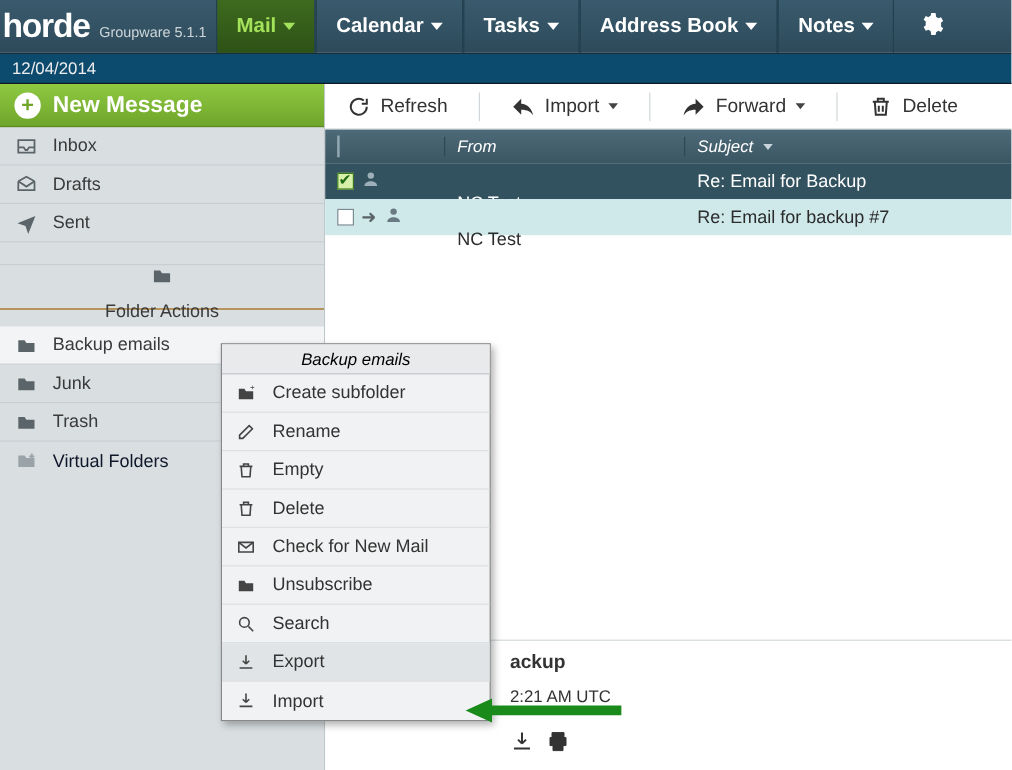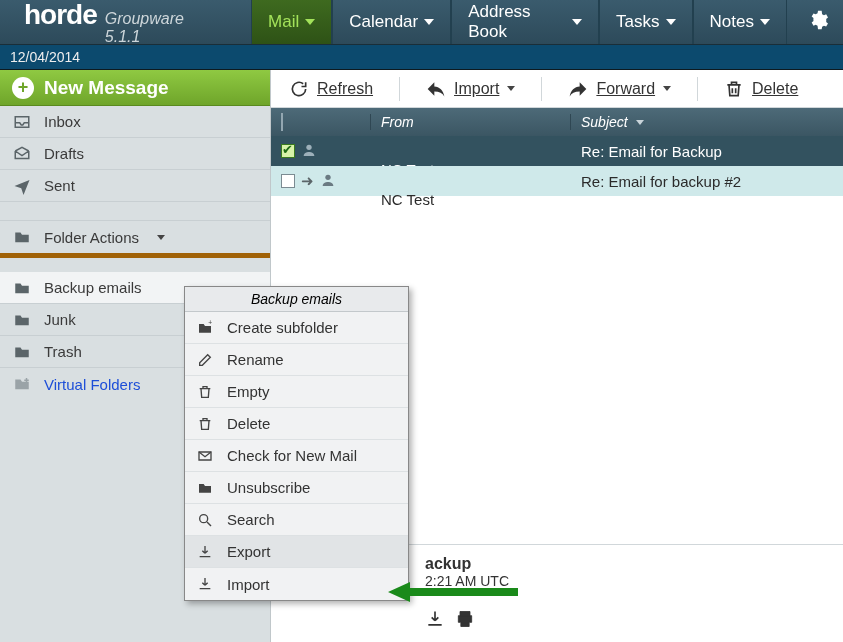--- a/index.html
+++ b/index.html
@@ -1,23 +1,23 @@
 <!DOCTYPE html>
 <html><head>
 <meta charset="utf-8">
 <style>
 * { margin: 0; padding: 0; box-sizing: border-box; font-family: Arial, Helvetica, sans-serif; }
 body { background: #fff; width: 843px; height: 642px; overflow: hidden; position: relative; }
 
 
 .topnav { height: 45px; background: linear-gradient(#3a5b6d, #2d4a5a); display: flex; align-items: center; color: #fff; border-bottom: 1px solid #1a2e38; }
-.logo-area { display: flex; align-items: baseline; padding: 0 24px; gap: 8px; }
+.logo-area { display: flex; align-items: baseline; padding: 0 2px; gap: 8px; }
 .logo-text { font-size: 28px; font-weight: bold; letter-spacing: -1px; }
-.logo-sub { font-size: 16px; font-style: italic; color: #cdd6da; }
-.nav-items { display: flex; height: 100%; margin-left: 6px; }
+.logo-sub { font-size: 12px; color: #cdd6da; }
+.nav-items { display: flex; height: 100%; margin-left: 6px; font-weight: bold; }
 .nav-item { display: flex; align-items: center; padding: 0 16px; font-size: 17px; cursor: pointer; gap: 6px; border-left: 1px solid #22404f; border-right: 1px solid #22404f; }
 .nav-item.active { background: linear-gradient(#3e6a1f, #2e5216); color: #a3e25a; }
 .nav-caret { width: 0; height: 0; border-left: 5px solid transparent; border-right: 5px solid transparent; border-top: 6px solid currentColor; }
 .gear-wrap { margin-left: 6px; padding: 0 14px; cursor: pointer; }
 .gear-svg { width: 22px; height: 22px; }
 
 
 .datebar { background: #0c4a6e; color: #eee; font-size: 14px; padding: 4px 10px; border-bottom: 1px solid #0e1a20; }
 
 
@@ -25,28 +25,28 @@
 .sidebar { width: 271px; background: #d9dfe1; border-right: 1px solid #c0c7ca; display: flex; flex-direction: column; }
 .content { flex: 1; background: #fff; display: flex; flex-direction: column; }
 
 
 .newmsg { background: linear-gradient(#8fc942, #6fa52a); color: #fff; height: 36px; display: flex; align-items: center; padding: 0 12px; font-size: 19px; font-weight: bold; gap: 10px; cursor: pointer; border-bottom: 1px solid #5a8a1e; }
 .plus-circ { width: 22px; height: 22px; border-radius: 50%; background: #fff; color: #6fa52a; display: flex; align-items: center; justify-content: center; font-size: 18px; font-weight: bold; }
 
 
 .side-item { height: 32px; display: flex; align-items: center; padding: 0 12px; gap: 12px; font-size: 15px; color: #3a3a3a; cursor: pointer; border-bottom: 1px solid #c8cfd2; }
 .side-item.selected { background: #f2f4f5; }
-.side-item.actions { border-top: 1px solid #c8cfd2; border-bottom: 5px solid #a16207; height: 38px; }
+.side-item.actions { border-top: 1px solid #c8cfd2; border-bottom: 1px solid #a16207; height: 38px; flex-direction: column; }
 .side-icon { width: 20px; height: 18px; display: flex; align-items: center; justify-content: center; }
 .side-icon svg { width: 20px; height: 18px; }
-.dim { color: #1d4ed8; }
+.dim { color: #0f172a; }
 
 
 .toolbar { height: 38px; border-bottom: 1px solid #d1d7da; display: flex; align-items: center; padding: 0 10px; gap: 18px; }
-.tb-btn { display: flex; align-items: center; gap: 8px; font-size: 16px; color: #333; cursor: pointer; padding: 4px 8px; text-decoration: underline; }
+.tb-btn { display: flex; align-items: center; gap: 8px; font-size: 16px; color: #333; cursor: pointer; padding: 4px 8px; }
 .tb-sep { width: 1px; height: 24px; background: #d1d7da; }
 .tb-icon { width: 20px; height: 20px; display: flex; align-items: center; justify-content: center; }
 .small-caret { width: 0; height: 0; border-left: 4px solid transparent; border-right: 4px solid transparent; border-top: 5px solid #444; }
 
 
 .colhdr { height: 28px; background: linear-gradient(#4d6a78, #3b5663); display: flex; align-items: center; color: #fff; font-size: 14px; font-style: italic; }
 .colhdr .cell-check { width: 100px; padding-left: 10px; border-right: 1px solid #2f4753; }
 .colhdr .cell-from { flex: 0 0 200px; padding-left: 10px; border-right: 1px solid #2f4753; }
 .colhdr .cell-subj { flex: 1; padding-left: 10px; display: flex; align-items: center; gap: 8px; }
 .hdr-chk { width: 14px; height: 14px; border: 1px solid #93a7b1; background: #5a7683; }
@@ -59,21 +59,21 @@
 .row.sel { background: #33525f; color: #fff; }
 .row.alt { background: #cfe9ea; color: #2b2b2b; }
 .row-chk { width: 14px; height: 14px; border: 1px solid #7b8b92; background: #fff; display: inline-block; }
 .row.sel .row-chk { background: #d7f2a8; border-color: #3a7a1e; position: relative; }
 .row.sel .row-chk::after { content: "✔"; position: absolute; top: -3px; left: 0; font-size: 13px; color: #1f6a14; }
 .person-ic { color: #6a7a82; }
 .row.sel .person-ic { color: #9db0ba; }
 
 
 .preview { border-top: 1px solid #d1d7da; padding: 10px 14px; color: #333; }
-.preview .subj { font-weight: bold; font-size: 16px; padding-left: 140px; }
+.preview .subj { font-weight: bold; font-size: 16px; margin-bottom: 10px; padding-left: 140px; }
 .preview .time { font-size: 14px; padding-left: 140px; }
 .preview-icons { margin-top: 20px; padding-left: 140px; display: flex; gap: 10px; }
 
 
 .ctxmenu { position: absolute; left: 184px; top: 286px; width: 225px; background: #f1f2f3; border: 1px solid #888; box-shadow: 3px 3px 6px rgba(0,0,0,0.3); z-index: 50; }
 .ctx-title { text-align: center; font-style: italic; font-size: 14px; padding: 4px 0; border-bottom: 1px solid #c3c8cb; background: #e8eaec; }
 .ctx-item { height: 32px; display: flex; align-items: center; padding: 0 10px; gap: 12px; font-size: 15px; color: #333; cursor: pointer; border-bottom: 1px solid #dde1e3; }
 .ctx-item:last-child { border-bottom: none; }
 .ctx-item.hover { background: #e1e4e6; }
 .ctx-icon { width: 20px; display: flex; align-items: center; justify-content: center; }
@@ -95,25 +95,25 @@
   <div class="nav-items">
     <div class="nav-item active">
         <span>Mail</span>
         <span class="nav-caret"></span>
       </div>
     <div class="nav-item">
         <span>Calendar</span>
         <span class="nav-caret"></span>
       </div>
     <div class="nav-item">
+        <span>Tasks</span>
+        <span class="nav-caret"></span>
+      </div>
+    <div class="nav-item">
         <span>Address Book</span>
-        <span class="nav-caret"></span>
-      </div>
-    <div class="nav-item">
-        <span>Tasks</span>
         <span class="nav-caret"></span>
       </div>
     <div class="nav-item">
         <span>Notes</span>
         <span class="nav-caret"></span>
       </div>
   </div>
   <div class="gear-wrap">
     <svg class="gear-svg" viewBox="0 0 24 24" fill="#fff">
         <path d="M12 8a4 4 0 100 8 4 4 0 000-8zm9 4a7 7 0 00-.1-1.2l2-1.6-2-3.4-2.4 1a7 7 0 00-2-1.2L16 2h-4l-.5 2.6a7 7 0 00-2 1.2l-2.4-1-2 3.4 2 1.6A7 7 0 007 12c0 .4 0 .8.1 1.2l-2 1.6 2 3.4 2.4-1c.6.5 1.3.9 2 1.2L12 22h4l.5-2.6c.7-.3 1.4-.7 2-1.2l2.4 1 2-3.4-2-1.6c.1-.4.1-.8.1-1.2z"></path>
@@ -264,21 +264,21 @@
     <div class="row alt">
       <div class="cell-check">
         <span class="row-chk"></span>
         <span style="color:#5b6569">➜</span>
         <span class="person-ic"><svg width="16" height="16" viewBox="0 0 24 24" fill="currentColor">
               <circle cx="12" cy="8" r="4"></circle>
               <path d="M4 21c0-4 4-6 8-6s8 2 8 6"></path>
             </svg></span>
       </div>
       <div class="cell-from"><span>NC Test</span></div>
-      <div class="cell-subj"><span>Re: Email for backup #2</span></div>
+      <div class="cell-subj"><span>Re: Email for backup #7</span></div>
     </div>
 
     <div class="spacer-flex"></div>
     <div class="preview">
       <div class="subj">ackup</div>
       <div class="time">2:21 AM UTC</div>
       <div class="preview-icons">
         <span><svg width="20" height="20" viewBox="0 0 24 24" fill="#333">
               <path d="M12 3v11m0 0l-4-4m4 4l4-4M4 19h16" stroke="#333" stroke-width="2" fill="none"></path>
             </svg></span>

